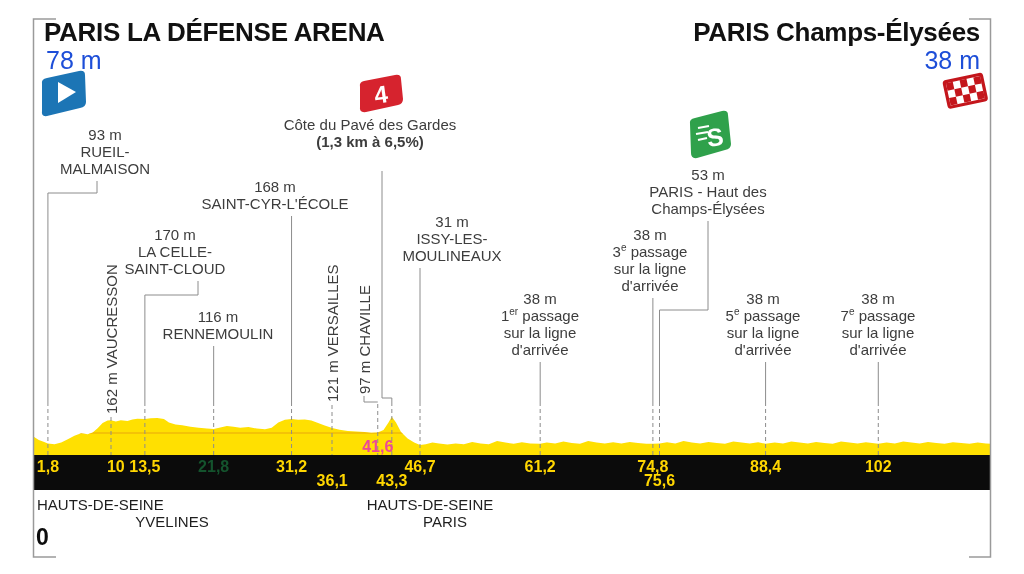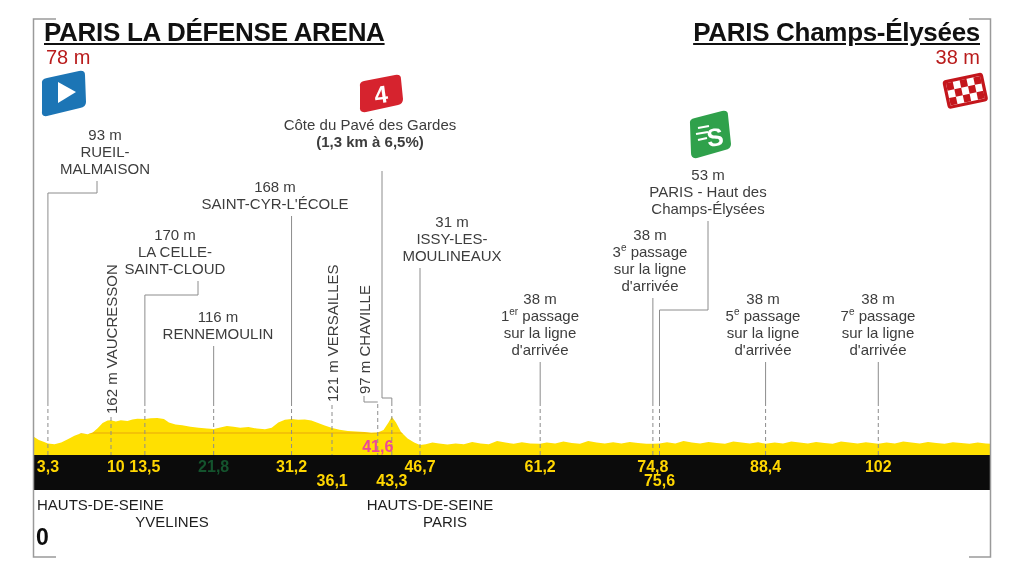--- a/index.html
+++ b/index.html
@@ -1,19 +1,19 @@
 <!DOCTYPE html>
 <html><head>
 <meta charset="utf-8">
 <style>
   html,body{margin:0;padding:0;background:#ffffff;}
   .stage{position:relative;width:1024px;height:574px;background:#ffffff;
          font-family:"Liberation Sans",sans-serif;overflow:hidden;}
-  .title{position:absolute;font-weight:bold;font-size:26px;color:#111;letter-spacing:-0.3px;white-space:nowrap;text-decoration:underline;}
-  .subtitle{position:absolute;font-size:20px;color:#b91c1c;white-space:nowrap;}
+  .title{position:absolute;font-weight:bold;font-size:26px;color:#111;letter-spacing:-0.3px;white-space:nowrap;}
+  .subtitle{position:absolute;font-size:25px;color:#1d4ed8;white-space:nowrap;}
   .ann{position:absolute;transform:translateX(-50%);text-align:center;color:#3d3d3d;
        font-size:15px;line-height:17px;white-space:nowrap;}
   .ann .bold{font-weight:bold;}
   .ann sup{font-size:10px;line-height:0;}
   .vert{position:absolute;transform-origin:0 0;transform:rotate(-90deg);color:#3d3d3d;
         font-size:15px;white-space:nowrap;}
   .km{position:absolute;transform:translateX(-50%);color:#ffd600;font-size:16px;
       font-weight:bold;white-space:nowrap;}
   .dept{position:absolute;color:#1e1e1e;font-size:15px;white-space:nowrap;}
   .kmend{position:absolute;color:#0c0c0c;font-size:23px;font-weight:bold;white-space:nowrap;}
@@ -168,21 +168,21 @@
       </div>
       <div class="ann" style="left: 878px; top: 290px;">
         <div>38 m</div>
         <div>7<sup>e</sup> passage</div>
         <div>sur la ligne</div>
         <div>d'arrivée</div>
       </div>
     </div>
 
   <div id="kmlabels">
-      <div class="km" style="left: 47.917px; top: 458px; color: rgb(255, 214, 0);">3,3</div>
+      <div class="km" style="left: 47.917px; top: 458px; color: rgb(255, 214, 0);">1,8</div>
       <div class="km" style="left: 115.872px; top: 458px; color: rgb(255, 214, 0);">10</div>
       <div class="km" style="left: 144.877px; top: 458px; color: rgb(255, 214, 0);">13,5</div>
       <div class="km" style="left: 213.661px; top: 458px; color: #14532d;">21,8</div>
       <div class="km" style="left: 291.561px; top: 458px; color: rgb(255, 214, 0);">31,2</div>
       <div class="km" style="left: 332.168px; top: 472px; color: rgb(255, 214, 0);">36,1</div>
       <div class="km" style="left: 377.747px; top: 438px; color: #ec4899;">41,6</div>
       <div class="km" style="left: 391.836px; top: 472px; color: rgb(255, 214, 0);">43,3</div>
       <div class="km" style="left: 420.012px; top: 458px; color: rgb(255, 214, 0);">46,7</div>
       <div class="km" style="left: 540.176px; top: 458px; color: rgb(255, 214, 0);">61,2</div>
       <div class="km" style="left: 652.882px; top: 458px; color: rgb(255, 214, 0);">74,8</div>

